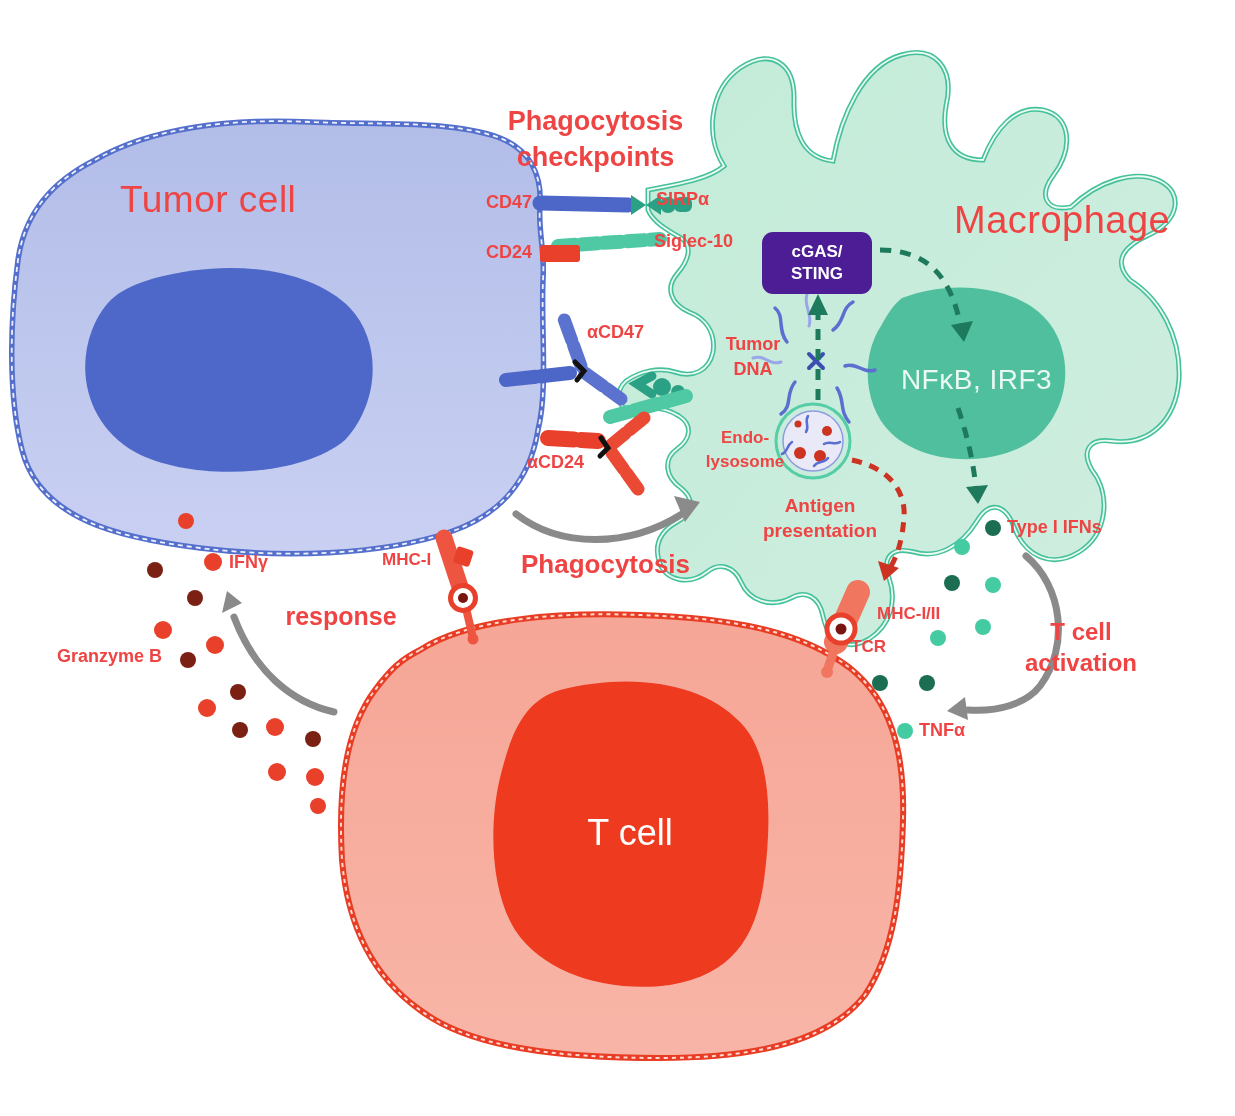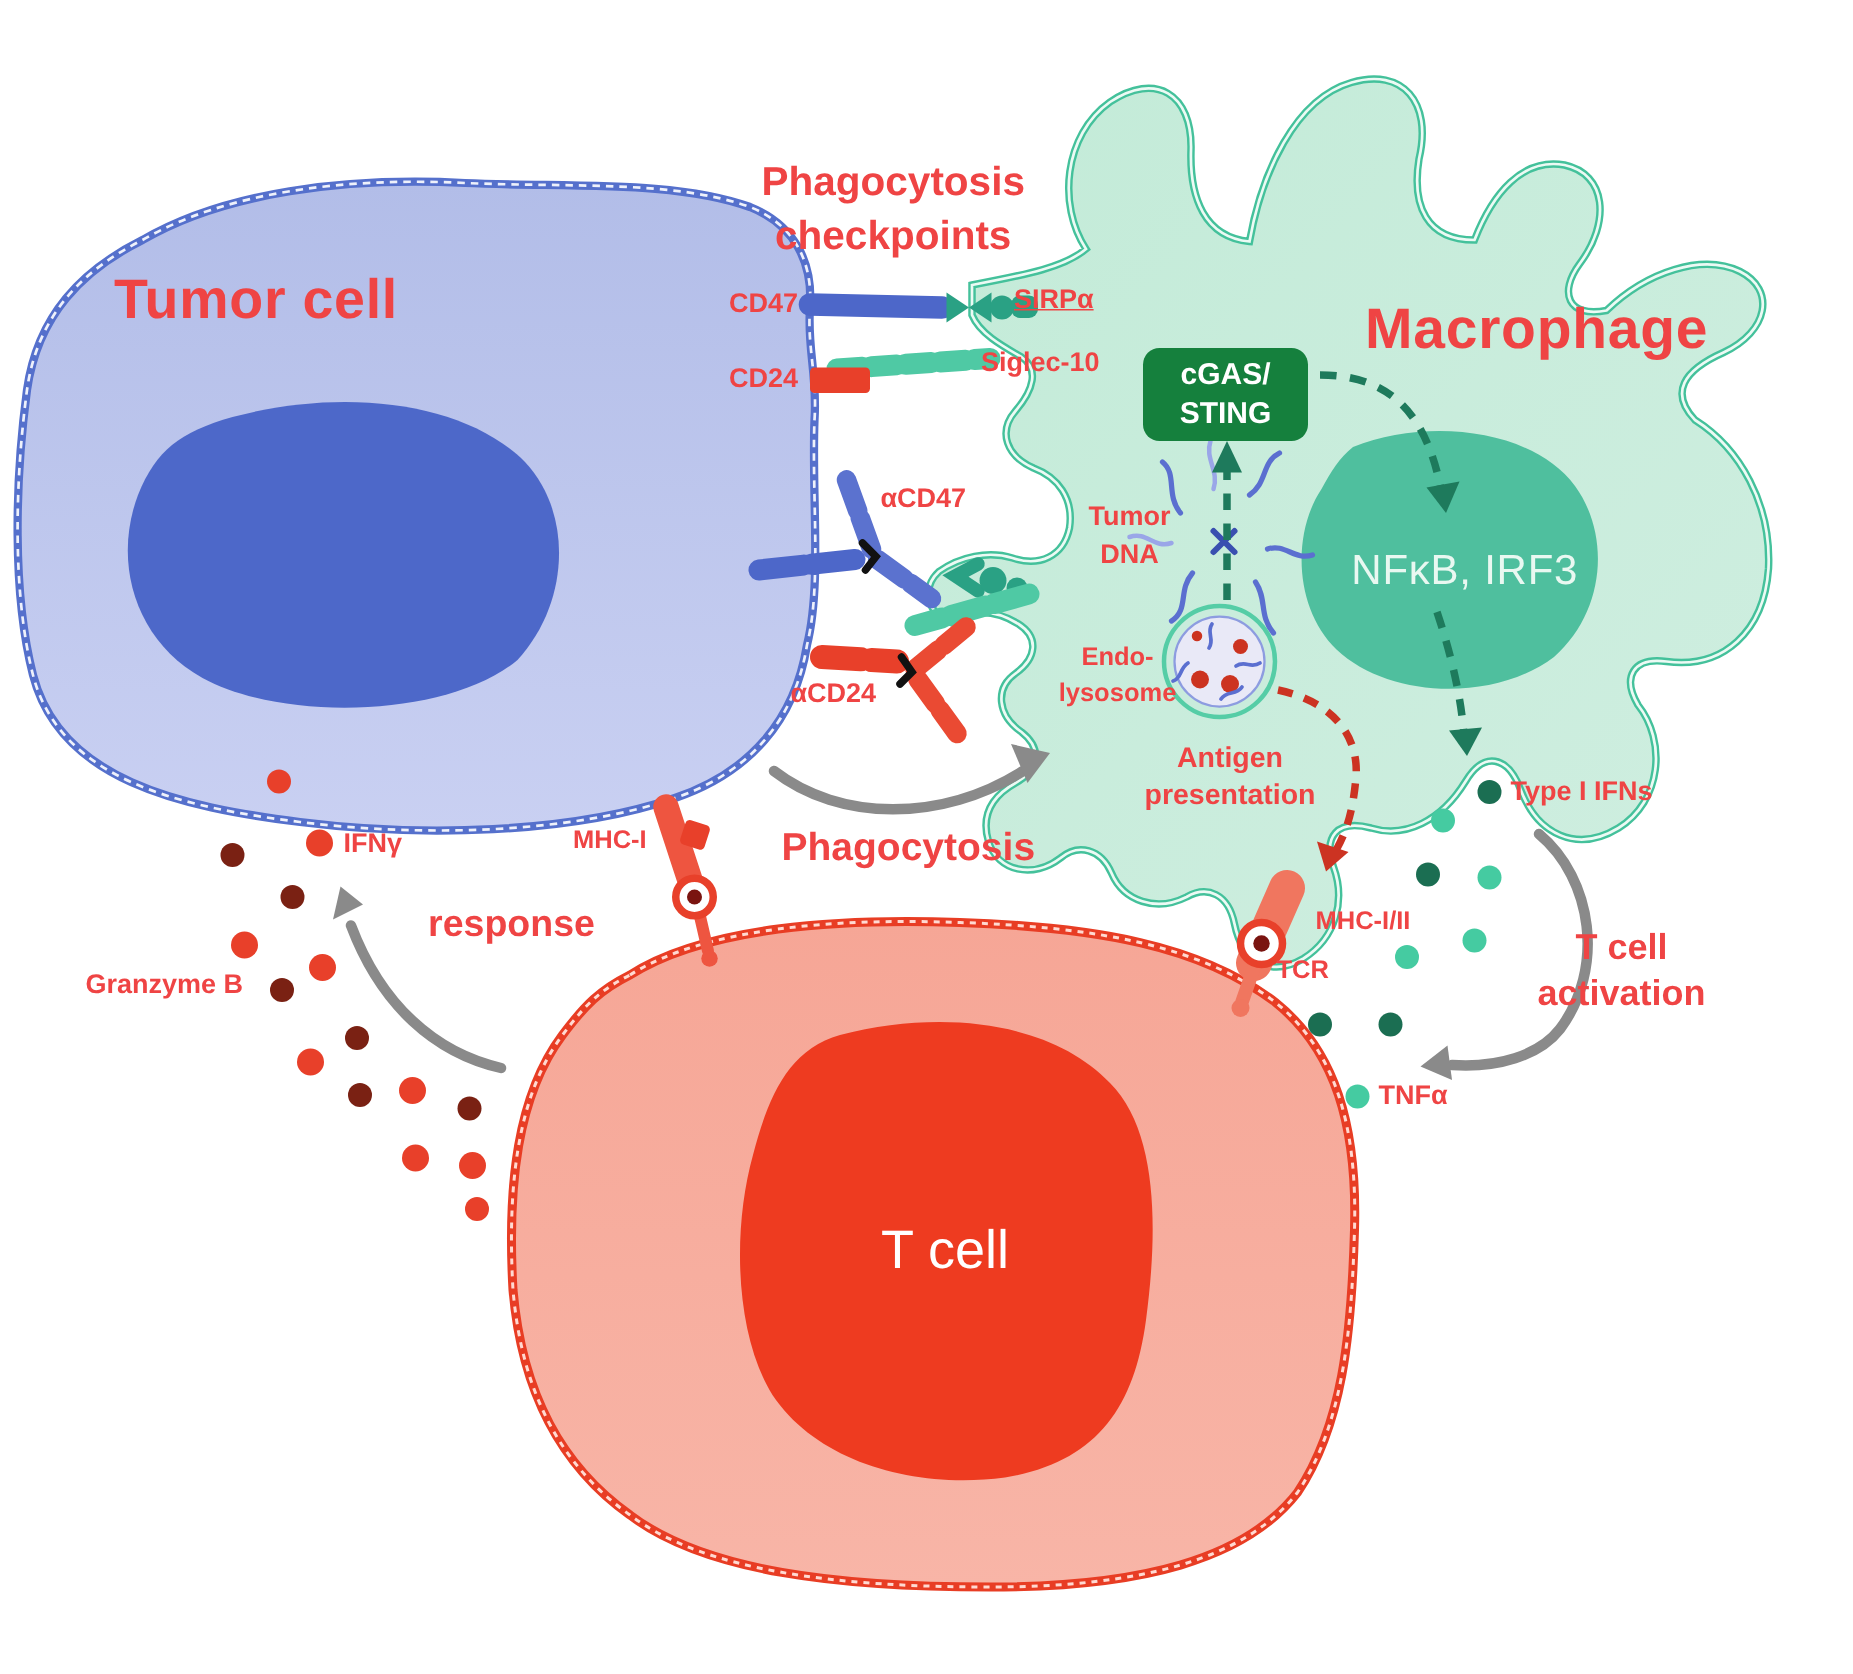--- a/index.html
+++ b/index.html
@@ -2,29 +2,29 @@
 <html><head>
 <meta charset="utf-8">
 <style>
   html,body{margin:0;padding:0;background:#ffffff;}
   .stage{
     position:relative;width:1235px;height:1116px;background:#ffffff;
     font-family:"Liberation Sans", sans-serif;overflow:hidden;color:#2d2d2d;
   }
   .stage svg{position:absolute;left:0;top:0;}
   .lbl{position:absolute;white-space:nowrap;color:#ef4444;line-height:1.2;}
-  .lbl-cell{font-size:37px;font-weight:700;letter-spacing:0.5px;}
+  .lbl-cell{font-size:37px;font-weight:400;letter-spacing:0.5px;margin-left:44px;}
   .lbl-big{font-size:26px;font-weight:700;}
   .lbl-sm{font-size:18px;font-weight:700;}
   .lbl-xs{font-size:17px;font-weight:700;}
   .wrap{white-space:normal;text-align:center;}
   .cgas-box{
     position:absolute;left:762px;top:232px;width:110px;height:62px;
-    background:#15803d;border-radius:11px;color:#ffffff;font-weight:700;
-    font-size:20px;text-align:center;display:flex;flex-direction:column;
+    background:#4c1d95;border-radius:11px;color:#ffffff;font-weight:700;
+    font-size:17px;text-align:center;display:flex;flex-direction:column;
     justify-content:center;line-height:1.3;
   }
   .nfkb{position:absolute;left:884px;top:364px;width:185px;text-align:center;
     color:#e9f8f1;font-size:28px;font-weight:400;letter-spacing:0.5px;}
   .tcell-lbl{position:absolute;left:548px;top:812px;width:164px;text-align:center;
     color:#ffffff;font-size:36px;font-weight:500;}
   .caption{position:absolute;left:0;right:0;top:1066px;text-align:center;
     font-size:20px;font-weight:500;color:#101010;}
 </style>
 </head>
@@ -254,21 +254,21 @@
     </g>
   </g>
 </svg>
 
 <div class="lbl lbl-big wrap" style="left:468px;top:103px;width:255px;line-height:1.35;font-size:27px;">Phagocytosis checkpoints</div>
 
 <div class="lbl lbl-cell" style="left:76px;top:178px;">Tumor cell</div>
 <div class="lbl lbl-cell" style="left:910px;top:198px;font-size:38px;">Macrophage</div>
 
 <div class="lbl lbl-sm" style="left:486px;top:192px;">CD47</div>
-<div class="lbl lbl-sm" style="left:676px;top:189px;text-decoration:underline;">SIRPα</div>
+<div class="lbl lbl-sm" style="left:656px;top:189px;">SIRPα</div>
 <div class="lbl lbl-sm" style="left:654px;top:231px;">Siglec-10</div>
 <div class="lbl lbl-sm" style="left:486px;top:242px;">CD24</div>
 
 <div class="lbl lbl-sm" style="left:587px;top:322px;">αCD47</div>
 <div class="lbl lbl-sm" style="left:527px;top:452px;">αCD24</div>
 
 <div class="cgas-box">
   <span>cGAS/</span>
   <span>STING</span>
 </div>

